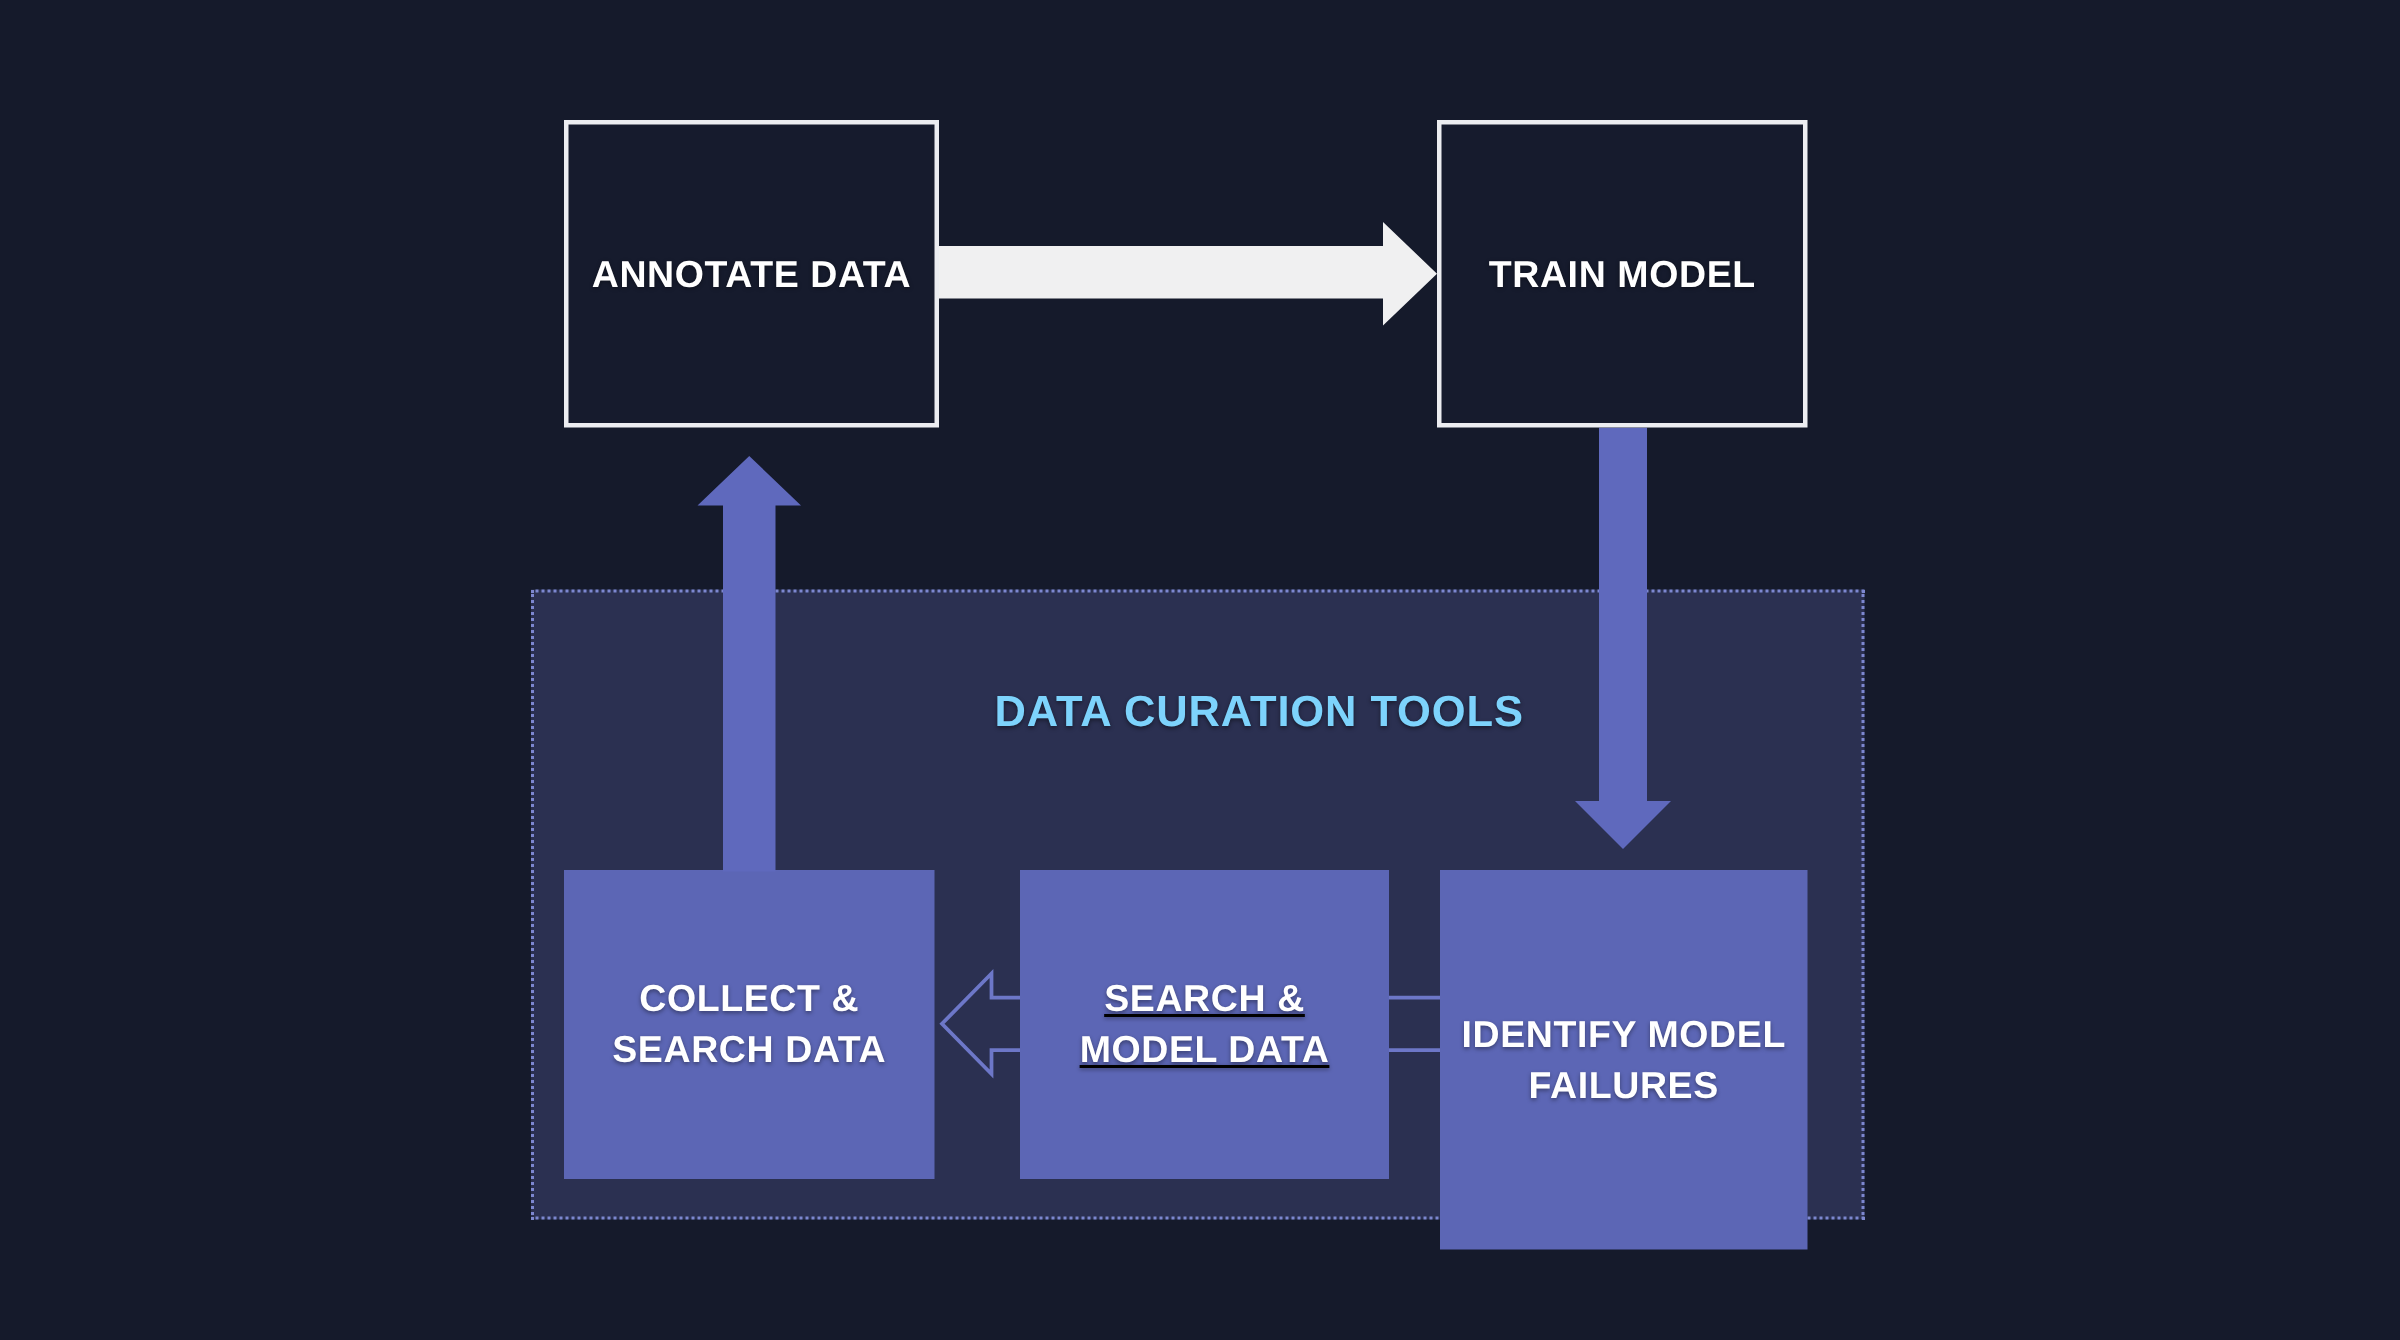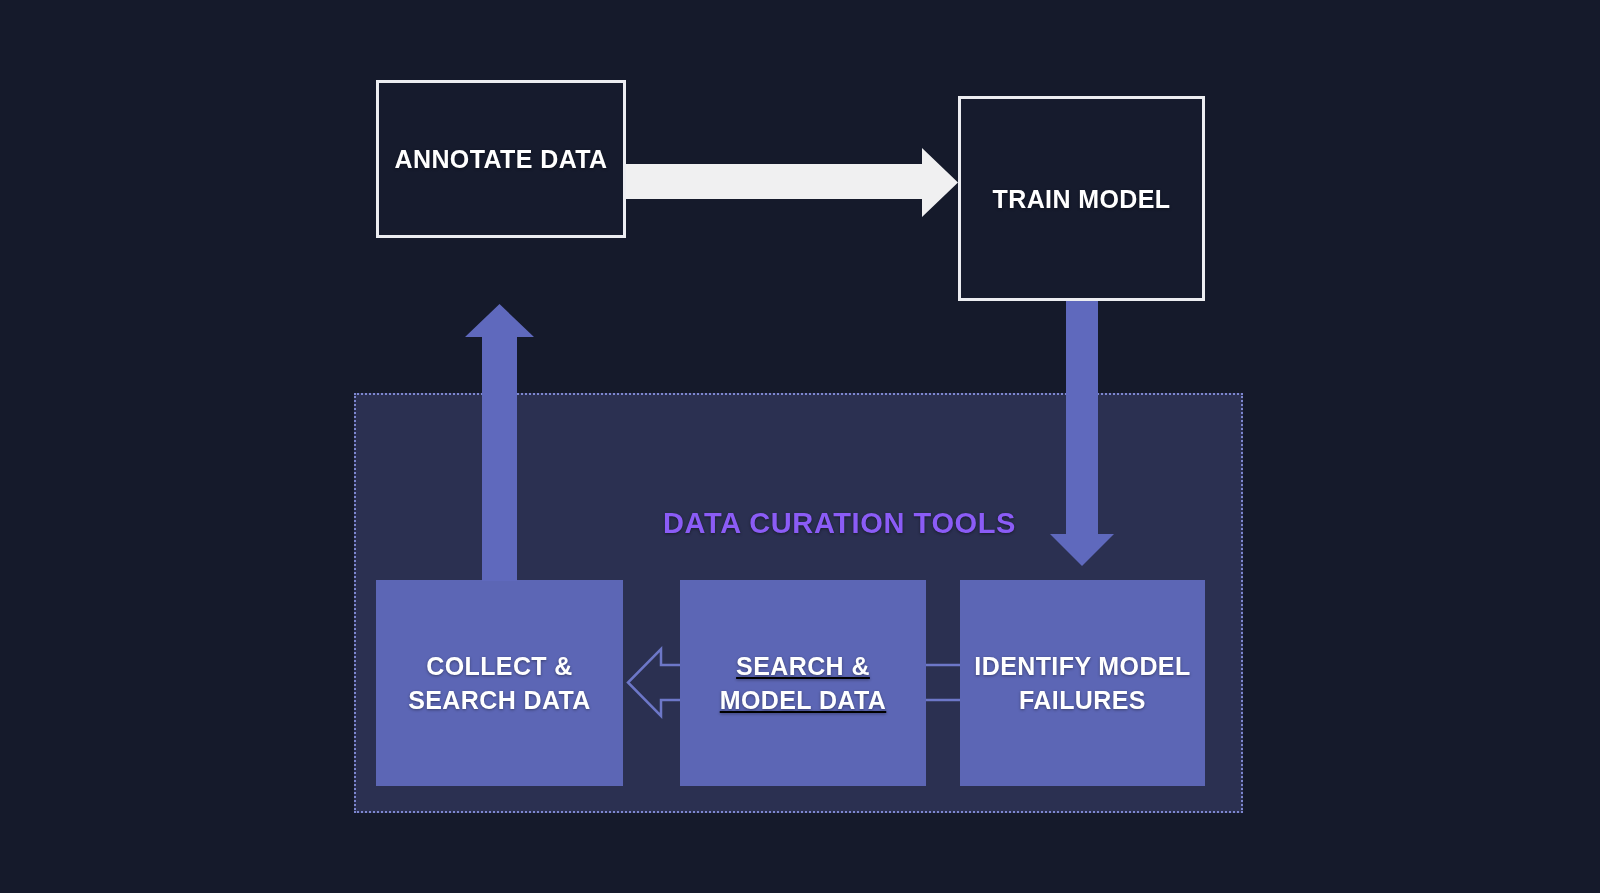--- a/index.html
+++ b/index.html
@@ -25,52 +25,51 @@
     height: 420px;
     box-sizing: border-box;
     background: #2B3051;
     border: 2px dotted #7D87D0;
   }
   .curation-title {
     left: 354px;
     top: 459px;
     width: 971px;
     text-align: center;
-    color: #8b5cf6;
+    color: #7dd3fc;
     font-size: 29px;
     font-weight: 700;
     letter-spacing: 0.6px;
     text-shadow: 0 1px 3px rgba(0,0,0,0.45);
-    margin-top: 48px;
   }
 
   
   .node-outline {
     box-sizing: border-box;
     background: #161B2D;
     border: 3px solid #ECEDF1;
     display: flex;
     align-items: center;
     justify-content: center;
   }
-  .node-annotate { left: 376px; top: 80px; width: 250px; height: 158px; }
-  .node-train    { left: 958px; top: 80px; width: 247px; height: 205px; margin-top: 16px; }
+  .node-annotate { left: 376px; top: 80px; width: 250px; height: 205px; }
+  .node-train    { left: 958px; top: 80px; width: 247px; height: 205px; }
 
   
   .node-solid {
     box-sizing: border-box;
     background: #5C66B5;
     display: flex;
     flex-direction: column;
     align-items: center;
     justify-content: center;
   }
   .node-collect  { left: 376px; top: 580px; width: 247px; height: 206px; }
   .node-search   { left: 680px; top: 580px; width: 246px; height: 206px; text-decoration: underline; }
-  .node-identify { left: 960px; top: 580px; width: 245px; height: 206px; }
+  .node-identify { left: 960px; top: 580px; width: 245px; height: 253px; }
 
   .node-label {
     color: #FFFFFF;
     font-size: 25px;
     font-weight: 700;
     letter-spacing: 0.4px;
     line-height: 34px;
     text-align: center;
     text-shadow: 0 1px 3px rgba(0,0,0,0.4);
   }

